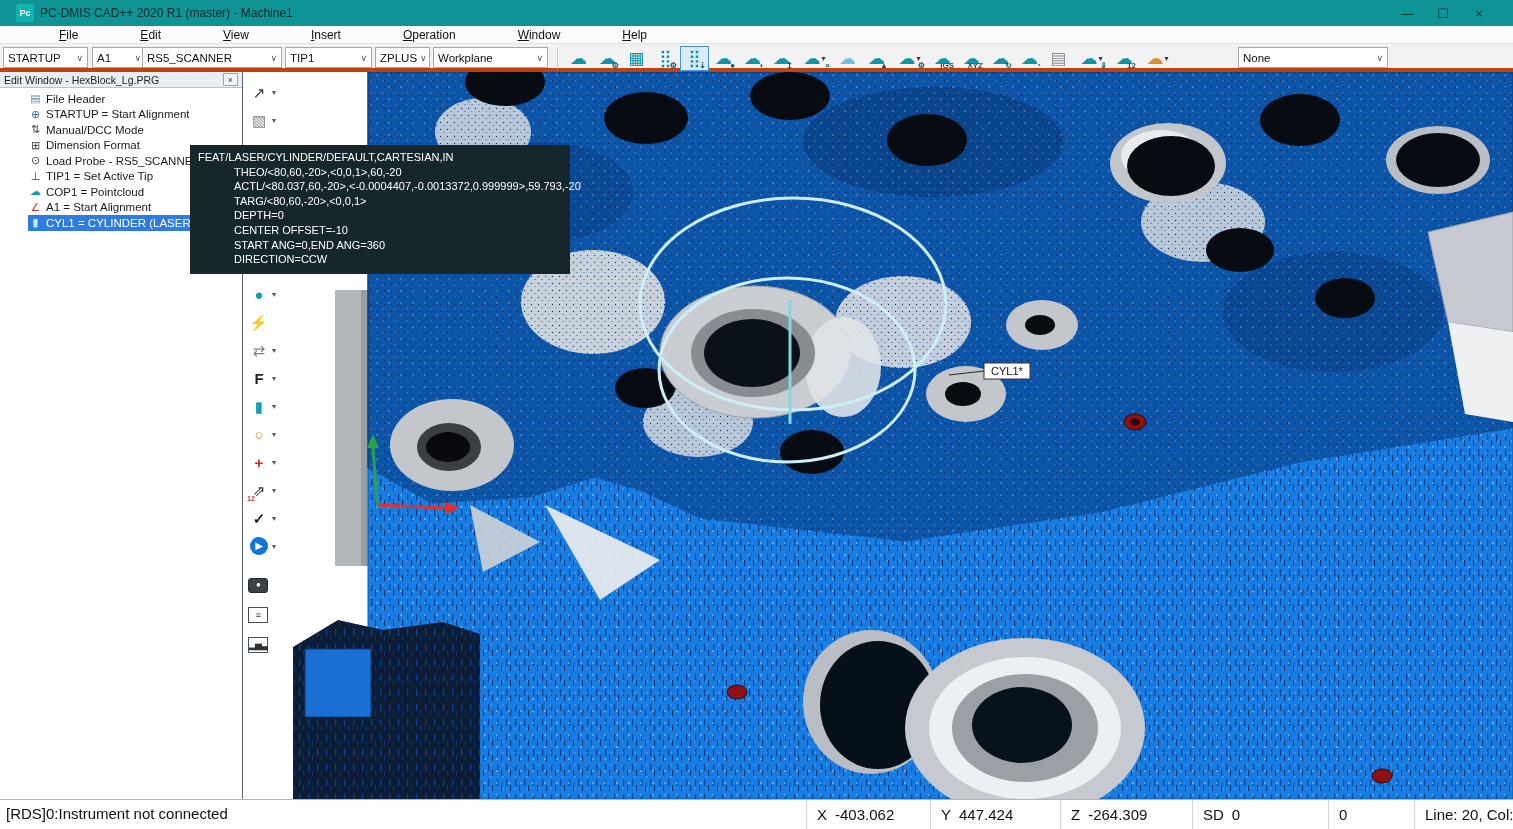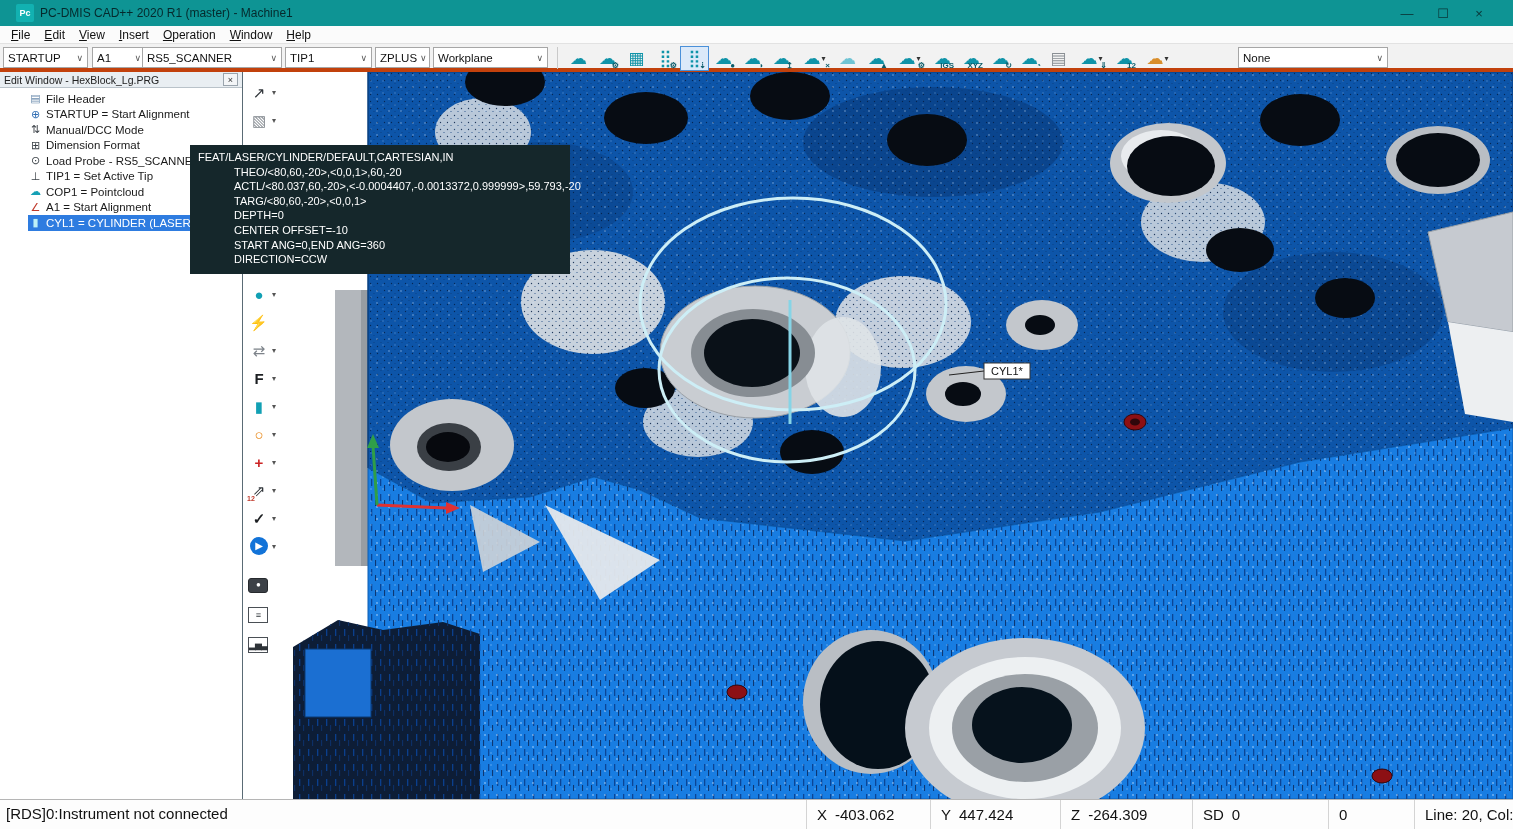--- a/index.html
+++ b/index.html
@@ -9,21 +9,21 @@
 
   
   .titlebar { position:absolute; left:0; top:0; width:1513px; height:26px; background:#0e9494; display:flex; align-items:center; padding:0 16px; gap:6px; }
   .logo { width:18px; height:18px; background:#12b1b1; color:#fff; font-size:9px; font-weight:bold; display:flex; align-items:center; justify-content:center; border-radius:2px; }
   .title-text { font-size:12px; color:#05292c; }
   .win-controls { margin-left:auto; display:flex; }
   .win-btn { width:36px; height:24px; display:flex; align-items:center; justify-content:center; font-size:13px; color:#0a3537; cursor:default; }
 
   
   .menubar { position:absolute; left:0; top:26px; width:1513px; height:18px; background:#fbfbfb; border-bottom:1px solid #e2e2e2; display:flex; align-items:center; padding-left:4px; }
-  .menu-item { display:block; font-size:12px; color:#111; padding:0 7px; }
+  .menu-item { display:block; font-size:12px; color:#111; padding:0 7px;margin-left:48px; }
   .menu-item::first-letter { text-decoration:underline; }
 
   
   .toolbar { position:absolute; left:0; top:44px; width:1513px; height:28px; background:#f2f2f2; border-bottom:4px solid #c2410c; }
   .combo { position:absolute; top:3px; height:21px; background:#fff; border:1px solid #a6a6a6; display:flex; align-items:center; font-size:11.5px; padding:0 4px; color:#111; }
   .combo .chev { margin-left:auto; color:#555; font-size:9px; padding-left:3px; }
   .tb-icons { position:absolute; left:557px; top:1px; height:26px; display:flex; align-items:center; }
   .tb-sep { width:1px; height:22px; background:#c9c9c9; margin-right:6px; }
   .tb-icon { position:relative; width:29px; height:25px; display:flex; align-items:center; justify-content:center; border:1px solid transparent; }
   .tb-icon.has-arrow { width:37px; }

